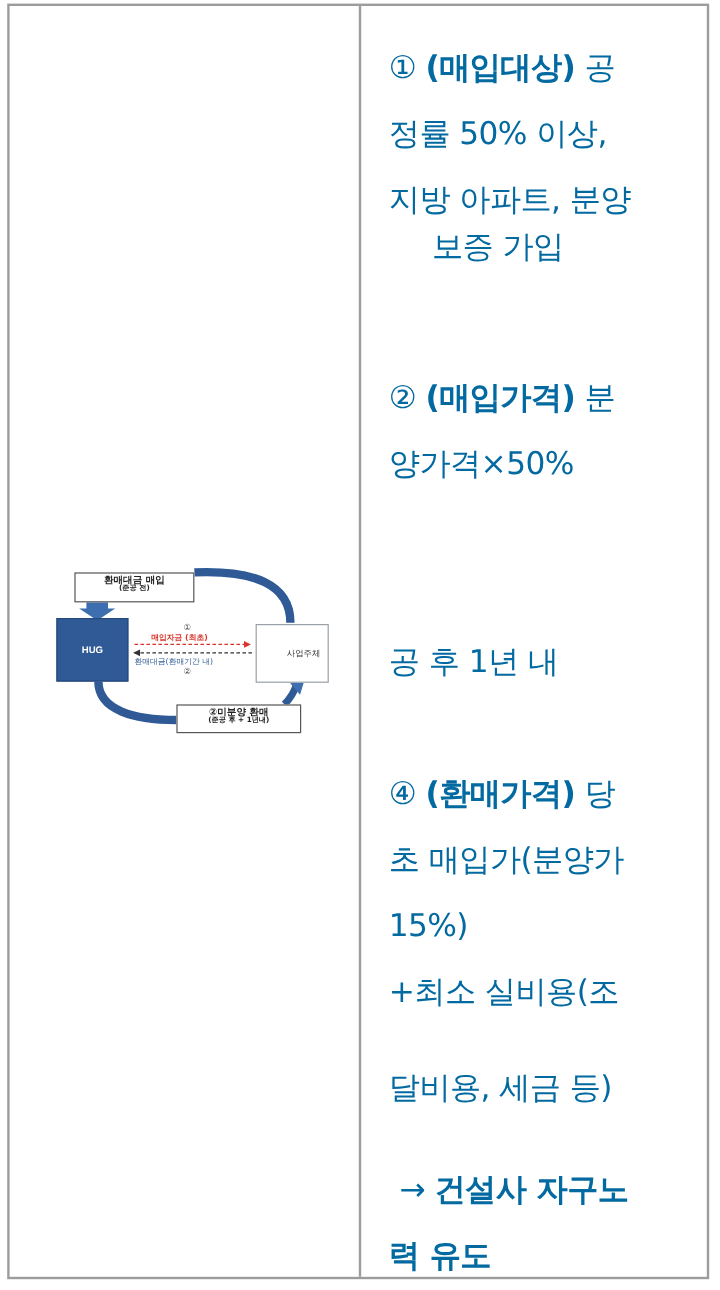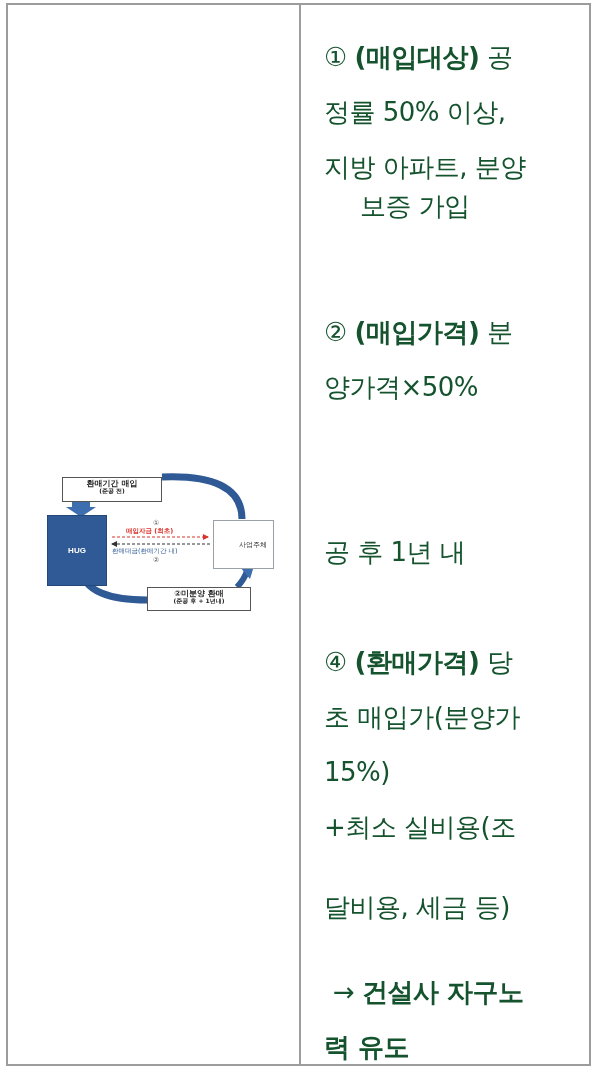--- a/index.html
+++ b/index.html
@@ -47,21 +47,21 @@
     right: 0;
     height: 100%;
   }
   .line {
     position: absolute;
     left: 23px;
     font-size: 26px;
     line-height: 34px;
     white-space: nowrap;
     letter-spacing: -0.5px;
-    color: #14532d;
+    color: #0369a1;
   }
   .line b, .line .bold {
     font-weight: bold;
   }
   
   .diagram {
     position: absolute;
     left: 34px;
     top: 462px;
     width: 240px;
@@ -70,21 +70,21 @@
   .diagram svg {
     position: absolute;
     left: 0;
     top: 0;
   }
   .hug-box {
     position: absolute;
     left: 5px;
     top: 48px;
     width: 60px;
-    height: 71px;
+    height: 53px;
     background: #2f5a96;
     border: 1px solid #24487a;
     box-sizing: border-box;
     display: flex;
     align-items: center;
     justify-content: center;
     color: #ffffff;
     font-size: 8px;
     font-weight: bold;
     font-family: "Liberation Sans", sans-serif;
@@ -180,21 +180,21 @@
       </svg>
 
       <div class="hug-box">
         <span>HUG</span>
       </div>
       <div class="biz-box">
         <span>사업주체</span>
       </div>
 
       <div class="label-box label-top">
-        <span class="label-main">환매기간 매입</span>
+        <span class="label-main">환매대금 매입</span>
         <span class="label-sub">(준공 전)</span>
       </div>
       <div class="label-box label-bottom">
         <span class="label-main">②미분양 환매</span>
         <span class="label-sub">(준공 후 + 1년내)</span>
       </div>
 
       <span class="flow-text num-1">①</span>
       <span class="flow-text pay-text">매입자금 (최초)</span>
       <span class="flow-text repay-text">환매대금(환매기간 내)</span>

